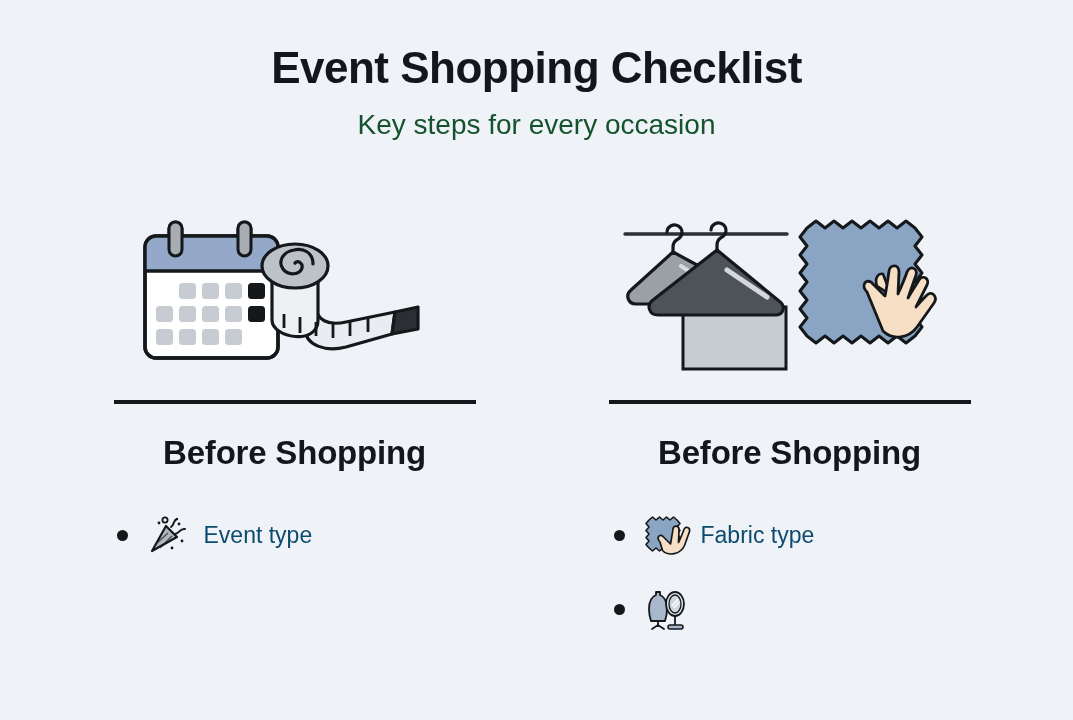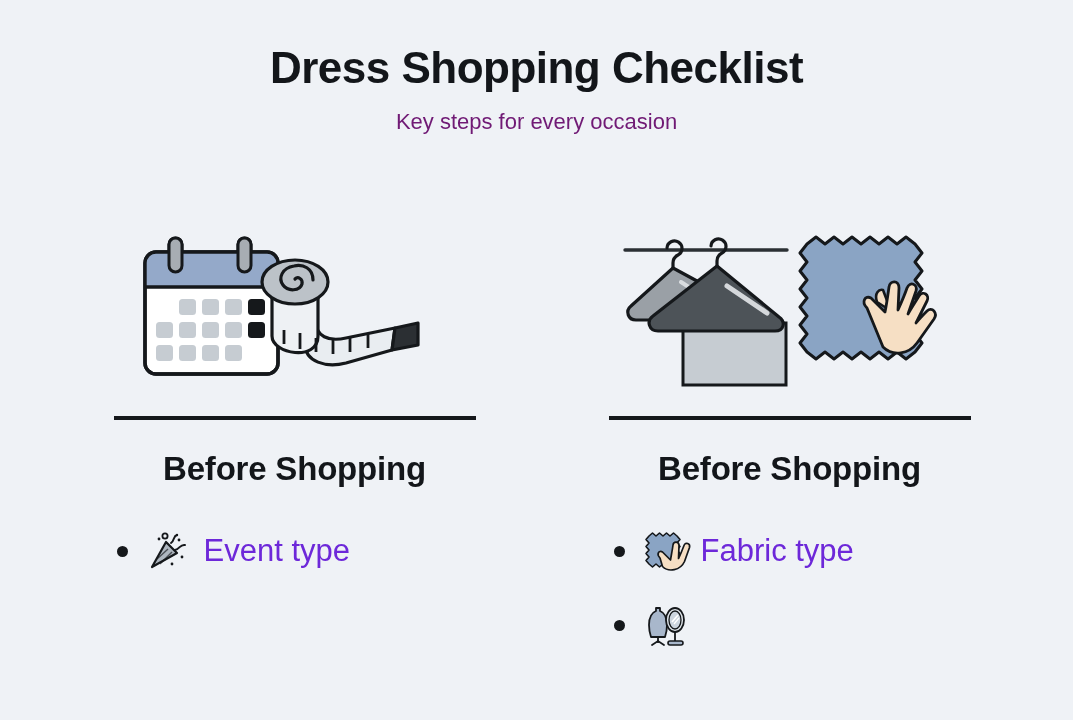--- a/index.html
+++ b/index.html
@@ -33,31 +33,31 @@
   }
   .title {
     font-size: 44px;
     font-weight: 700;
     letter-spacing: -0.5px;
     color: #13161a;
     line-height: 1.08;
     margin: 0;
   }
   .subtitle {
-    font-size: 22px;
+    font-size: 28px;
     font-weight: 400;
-    color: #701a75;
+    color: #14532d;
     line-height: 1.1;
     margin: 18px 0 0 0;
   }
 
   
   .columns {
     position: absolute;
-    top: 224px;
+    top: 208px;
     left: 0;
     width: 1073px;
     display: flex;
     justify-content: center;
   }
   .column {
     width: 496px;
     box-sizing: border-box;
     display: flex;
     flex-direction: column;
@@ -111,37 +111,37 @@
   .bullet-icon {
     width: 46px;
     height: 46px;
     flex: 0 0 auto;
     margin-right: 14px;
     display: flex;
     align-items: center;
     justify-content: center;
   }
   .bullet-label {
-    font-size: 31px;
+    font-size: 23px;
     font-weight: 400;
-    color: #6d28d9;
+    color: #0c4a6e;
     white-space: nowrap;
   }
   .col-left .bullets  { margin-left: 6px; }
   .col-right .bullets { margin-left: 10px; }
 
   svg { display: block; overflow: visible; }
 </style>
 </head>
 <body>
 
 <div class="page">
 
   <div class="header">
-    <h1 class="title">Dress Shopping Checklist</h1>
+    <h1 class="title">Event Shopping Checklist</h1>
     <p class="subtitle">Key steps for every occasion</p>
   </div>
 
   <div class="columns">
 
     <div class="column col-left">
 
       <div class="illustration">
         <svg width="330" height="160" viewBox="0 0 330 160">
 

